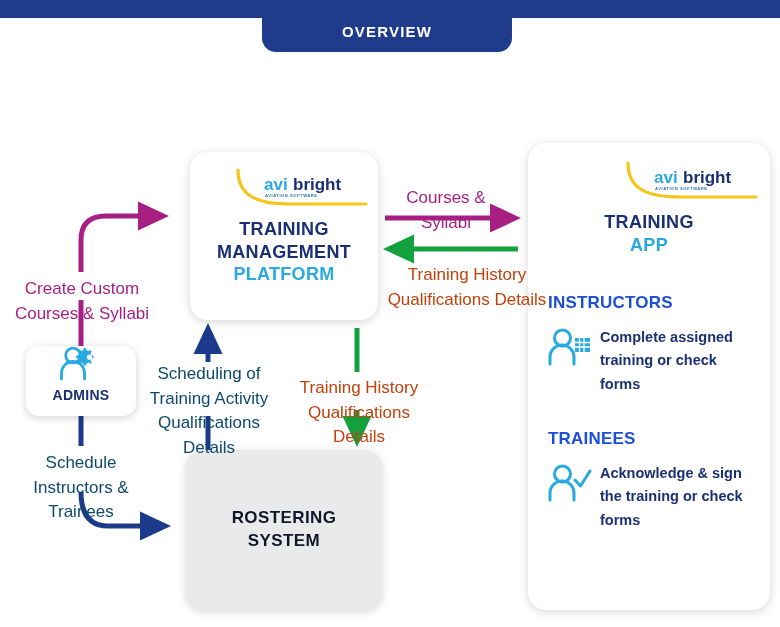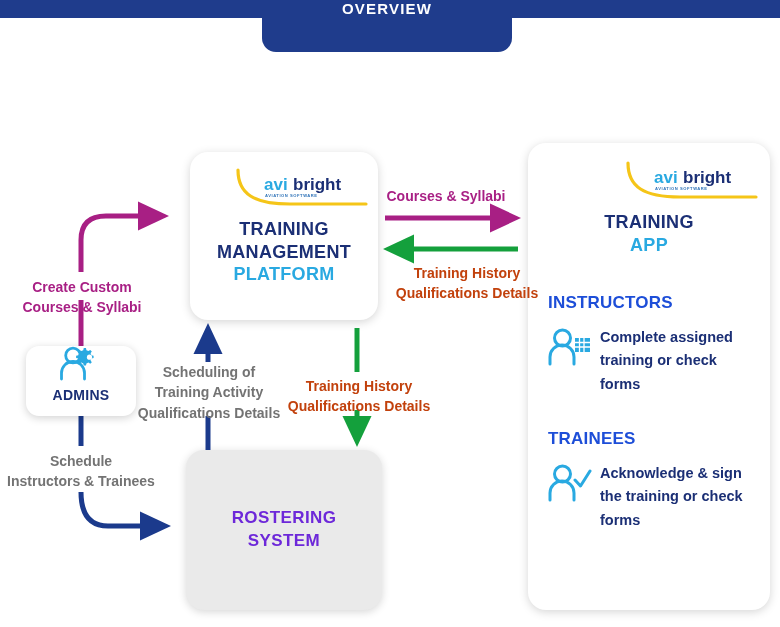--- a/index.html
+++ b/index.html
@@ -14,42 +14,42 @@
 
   
   .top-bar {
     position: absolute; left: 0; top: 0; width: 780px; height: 18px;
     background: #1f3c8c;
   }
   .overview-tab {
     position: absolute; left: 262px; top: 0; width: 250px; height: 52px;
     background: #1f3c8c;
     border-bottom-left-radius: 14px; border-bottom-right-radius: 14px;
-    display: flex; align-items: flex-start; justify-content: center;
-    padding-bottom: 27px;
+    display: flex; align-items: flex-end; justify-content: center;
+    padding-bottom: 12px;
   }
   .overview-tab .label {
     color: #ffffff; font-size: 15px; font-weight: bold; letter-spacing: 1.2px;
   }
 
   
   .card {
     position: absolute; background: #ffffff; border-radius: 18px;
     box-shadow: 0 2px 10px rgba(0,0,0,0.17);
   }
   #platform-card { left: 190px; top: 152px; width: 188px; height: 168px; }
   #app-card { left: 528px; top: 143px; width: 242px; height: 467px; }
   #rostering-card {
     position: absolute; left: 186px; top: 450px; width: 196px; height: 160px;
     background: #eaeaea; border-radius: 18px;
     box-shadow: 0 2px 9px rgba(0,0,0,0.16);
     display: flex; align-items: center; justify-content: center;
   }
   #rostering-card .rost-title {
-    text-align: center; color: #6d28d9; font-size: 17px; font-weight: bold;
+    text-align: center; color: #0f172a; font-size: 17px; font-weight: bold;
     line-height: 1.35; letter-spacing: .4px;
   }
 
   
   .logo-wrap { position: absolute; }
   #platform-card .logo-wrap { right: 8px; top: 12px; width: 136px; height: 46px; }
   #app-card .logo-wrap { right: 10px; top: 14px; width: 136px; height: 46px; }
   .logo-svg { display:block; width: 100%; height: 100%; }
   .logo-avi  { fill: #29a9e1; font-size: 17px; font-weight: bold; font-family:"Liberation Sans",sans-serif; }
   .logo-bright { fill: #1b2f75; font-size: 17px; font-weight: bold; font-family:"Liberation Sans",sans-serif; }
@@ -91,25 +91,25 @@
   }
   #admins-box .admins-label {
     font-size: 14px; font-weight: bold; color: #1b2f75; letter-spacing: .3px;
   }
 
   
   #connectors { position: absolute; left: 0; top: 0; width: 780px; height: 627px; z-index: 1; }
 
   
   .conn-label {
-    position: absolute; text-align: center; font-size: 14px; font-weight: bold;
+    position: absolute; text-align: center; font-size: 17px; font-weight: normal;
     line-height: 1.45; z-index: 3; background: transparent;
   }
   .lbl-magenta { color: #a81f84; }
-  .lbl-blue { color: #737373; }
+  .lbl-blue { color: #0c4a6e; }
   .lbl-green { color: #c2410c; }
 
   #lbl-create   { left: 6px;  top: 277px; width: 152px; }
   #lbl-schedule { left: 0px;  top: 451px; width: 162px; }
   #lbl-courses  { left: 380px; top: 186px; width: 132px; }
   #lbl-history-top { left: 382px; top: 263px; width: 170px; }
   #lbl-sched-act { left: 136px; top: 362px; width: 146px; }
   #lbl-hist-qual { left: 286px; top: 376px; width: 146px; }
 </style>
 </head>

